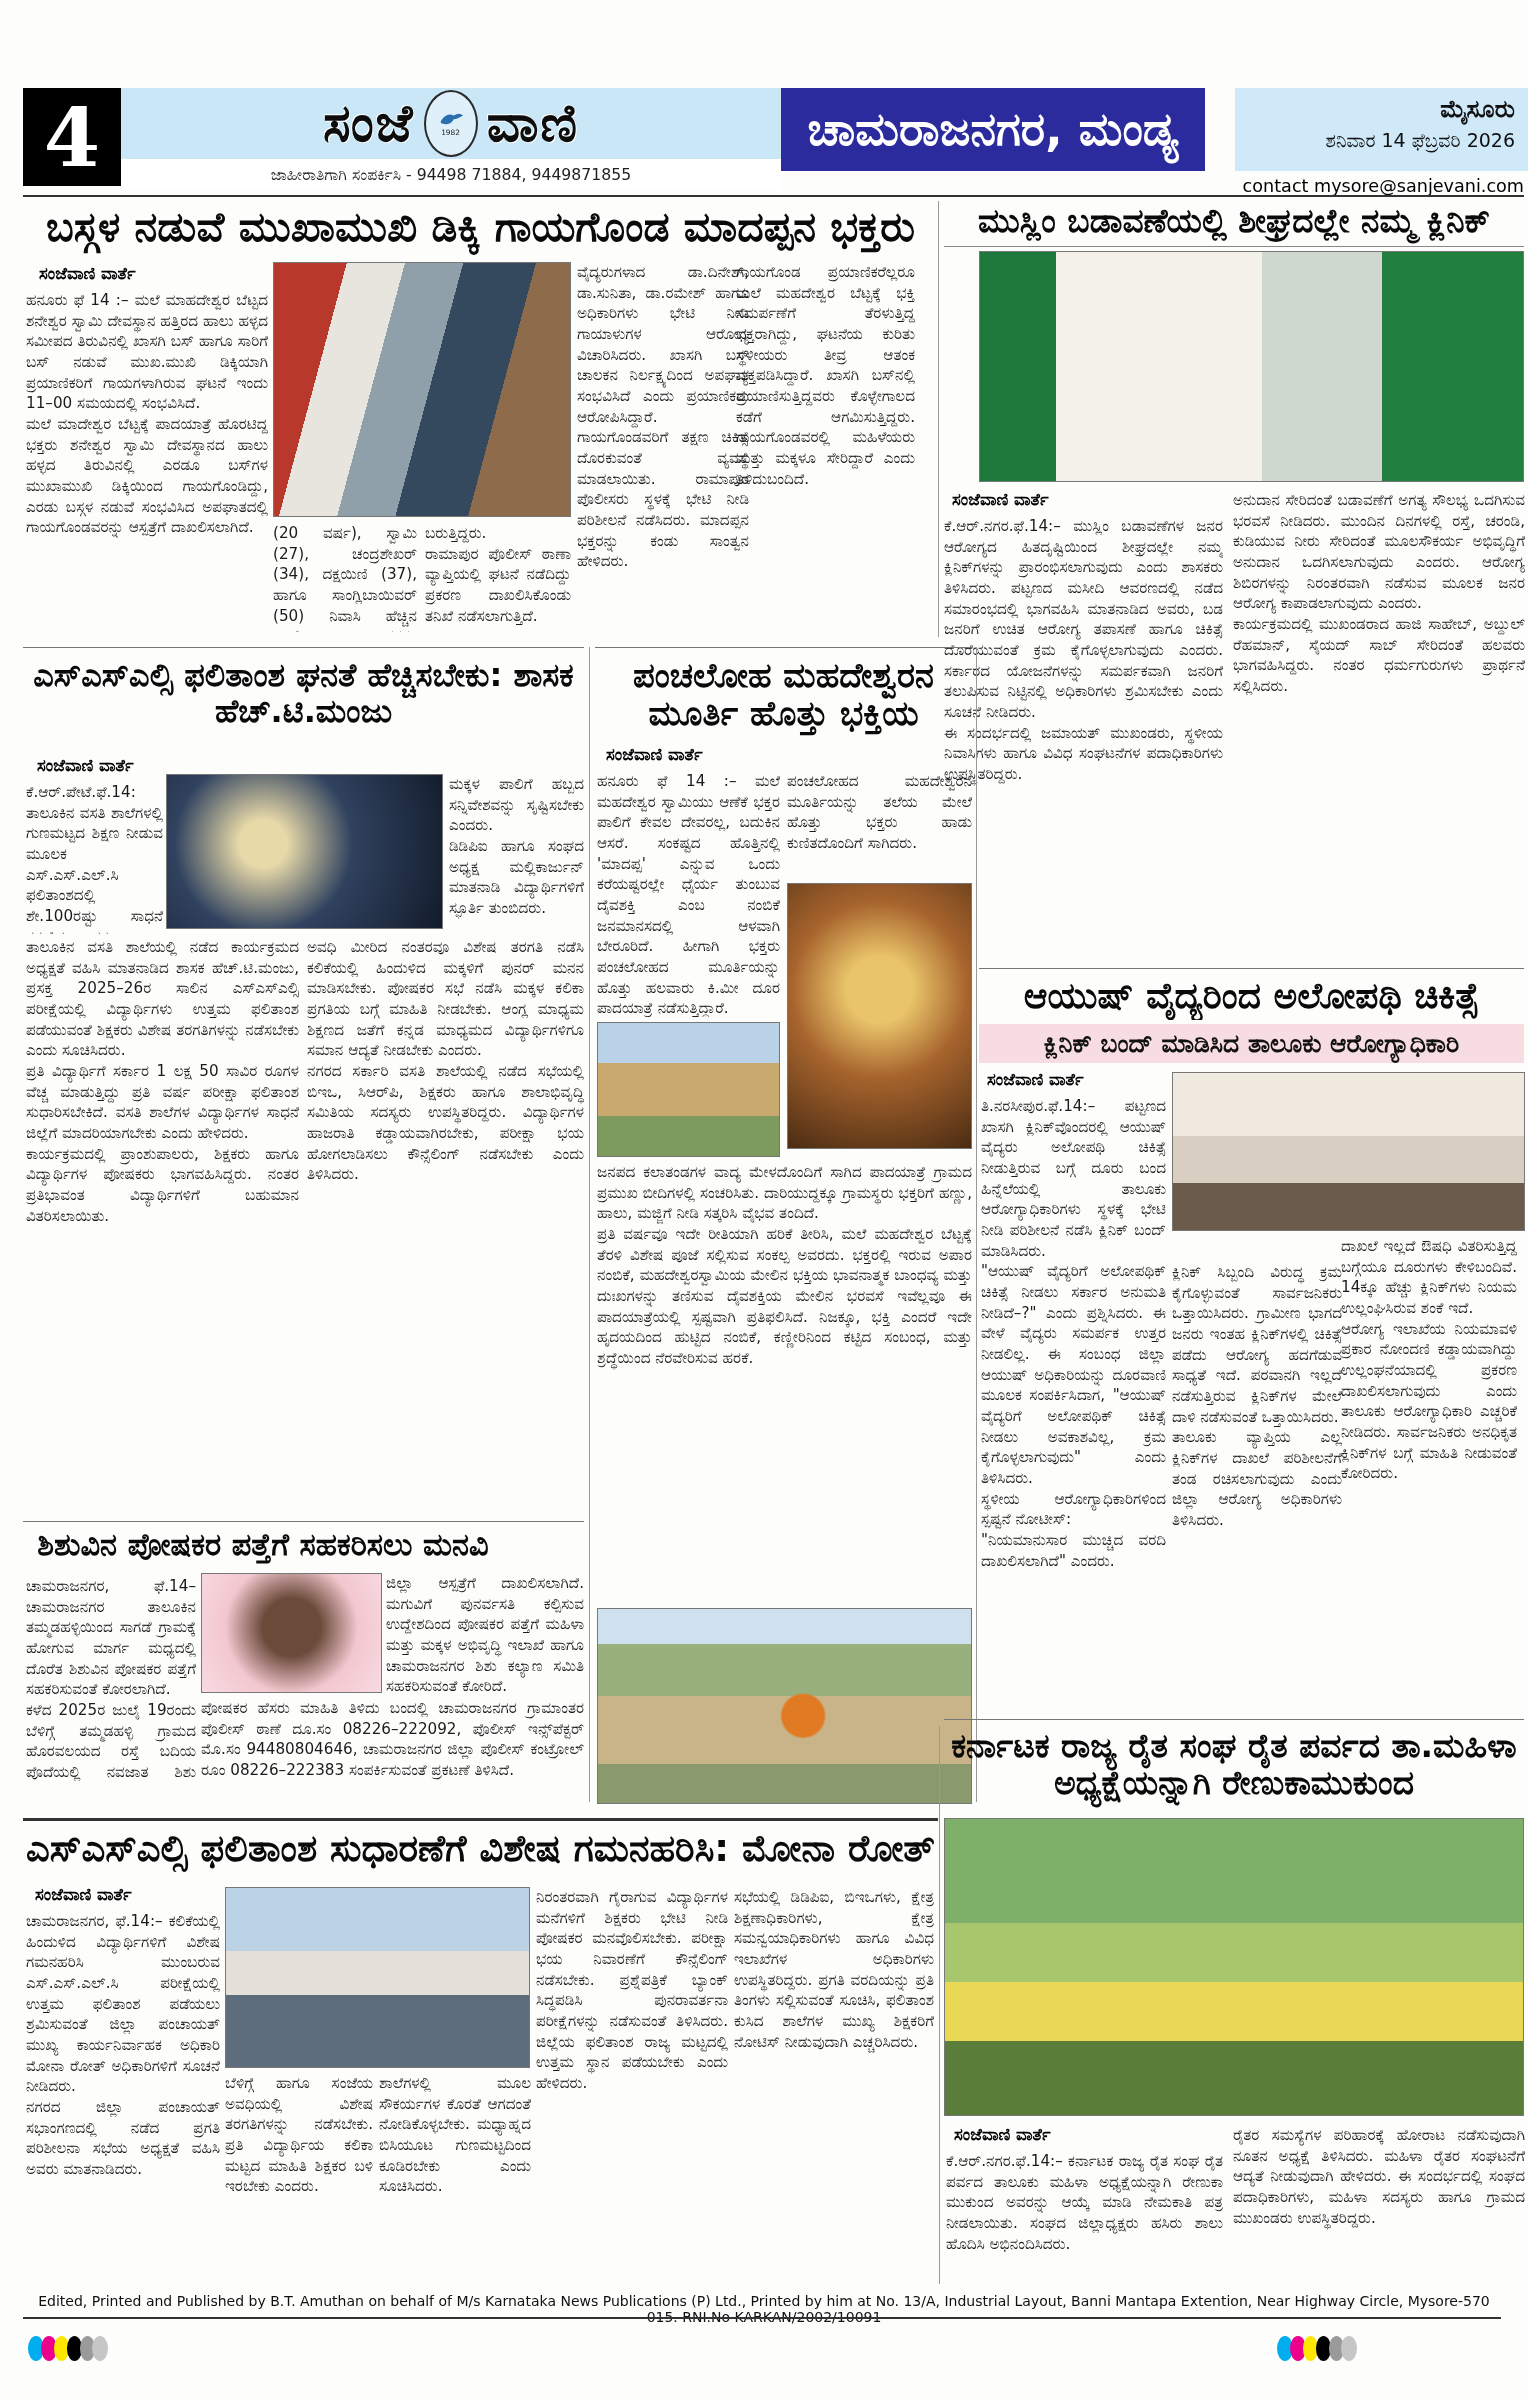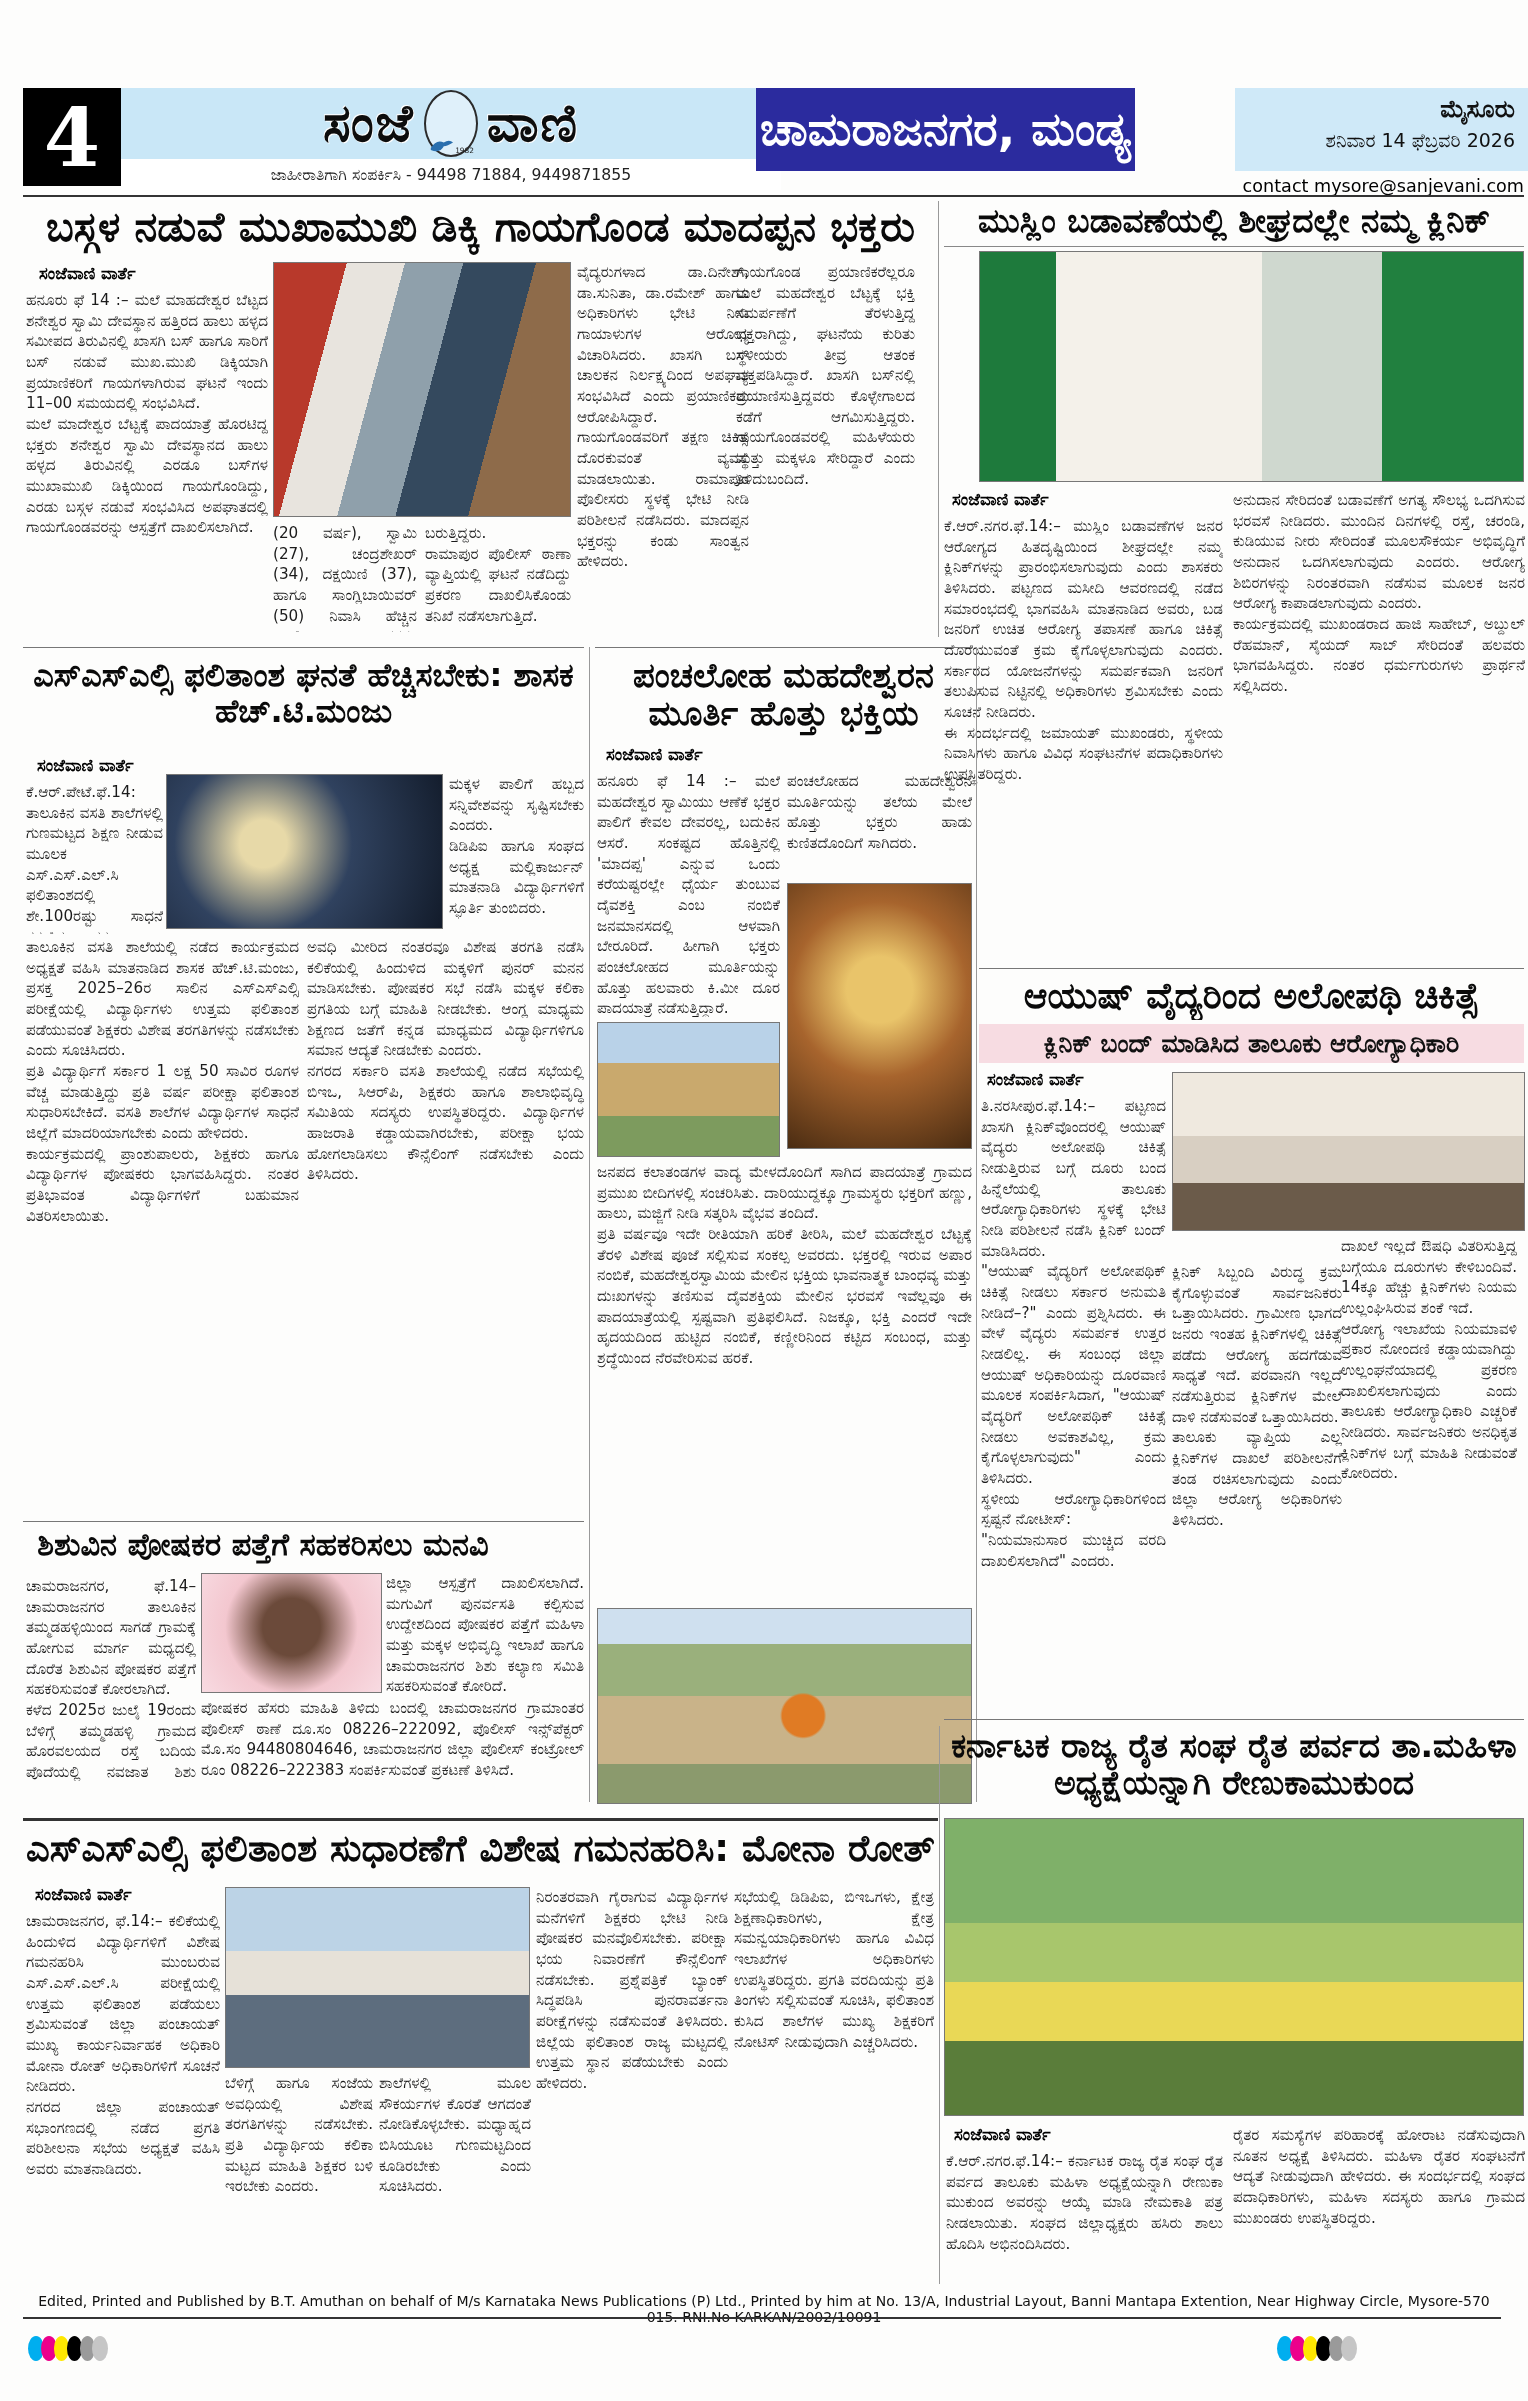--- a/index.html
+++ b/index.html
@@ -7,21 +7,21 @@
         font-family:"DejaVu Sans",sans-serif;color:#111;overflow:hidden;
         border-right:0.9px solid #999;}
   .abs{position:absolute;}
   
   .pageno{background:#000;color:#fff;font-weight:bold;font-size:81px;display:flex;
           align-items:center;justify-content:center;font-family:"DejaVu Serif",serif;}
   .mast-strip{background:#c9e7f7;display:flex;align-items:center;justify-content:center;gap:9.2px;}
   .mast-word{font-size:52px;font-weight:bold;color:#0d0d0d;letter-spacing:1.8px;
              text-shadow:0.9px 0.9px 0 #fff,-0.9px -0.9px 0 #fff;}
   .emblem{width:50px;height:63px;border:2.8px solid #2b2b2b;border-radius:50%;background:#dff0fa;
-          display:flex;flex-direction:row;align-items:flex-end;justify-content:center;}
+          display:flex;flex-direction:column;align-items:center;justify-content:center;}
   .emblem svg{display:block;}
   .emblem .yr{font-size:7.4px;color:#222;}
   .adline{background:#fff;display:flex;align-items:center;justify-content:center;
           font-size:15.7px;color:#222;}
   .regionbox{background:#2b2b9e;color:#fff;display:flex;align-items:center;justify-content:center;
              font-size:46px;font-weight:bold;}
   .infobox{background:#cfe9f8;text-align:right;padding:7.4px 13px 0 0;box-sizing:border-box;}
   .infobox .ed{font-size:24px;font-weight:bold;}
   .infobox .dt{font-size:19px;margin-top:5.5px;}
   .contact{font-size:17.6px;text-align:right;color:#000;}
@@ -67,21 +67,21 @@
       <svg width="28" height="18.5" viewBox="0 0 30 20">
         <path d="M4 12 Q10 2 18 6 Q24 2 28 6 Q22 10 18 10 Q14 18 4 14 Z" fill="#2a6fae"></path>
       </svg>
       <span class="yr">1982</span>
     </span>
     <span class="mast-word">ವಾಣಿ</span>
   </div>
 
   <div class="abs adline" style="left:121px;top:159px;width:660px;height:31px;">ಜಾಹೀರಾತಿಗಾಗಿ ಸಂಪರ್ಕಿಸಿ - 94498 71884, 9449871855</div>
 
-  <div class="abs regionbox" style="left:756px;top:88px;width:379px;height:83px;">ಚಾಮರಾಜನಗರ, ಮಂಡ್ಯ</div>
+  <div class="abs regionbox" style="left:781px;top:88px;width:424px;height:83px;">ಚಾಮರಾಜನಗರ, ಮಂಡ್ಯ</div>
 
   <div class="abs infobox" style="left:1235px;top:88px;width:293px;height:83px;">
     <div class="ed">ಮೈಸೂರು</div>
     <div class="dt">ಶನಿವಾರ 14 ಫೆಬ್ರವರಿ 2026</div>
   </div>
   <div class="abs contact" style="left:1201px;top:176px;width:323px;">contact mysore@sanjevani.com</div>
 
   <div class="abs hr" style="left:23px;top:195px;width:1501px;"></div>
 
   <div class="abs hl" style="left:23px;top:205px;width:915px;height:50px;font-size:41px;">ಬಸ್ಗಳ ನಡುವೆ ಮುಖಾಮುಖಿ ಡಿಕ್ಕಿ ಗಾಯಗೊಂಡ ಮಾದಪ್ಪನ ಭಕ್ತರು</div>

